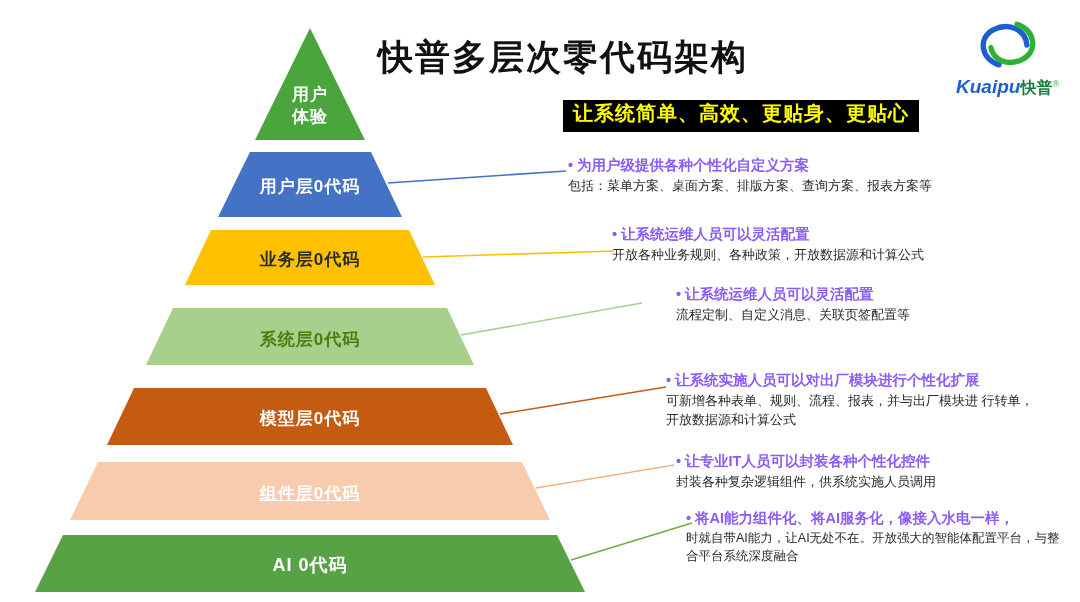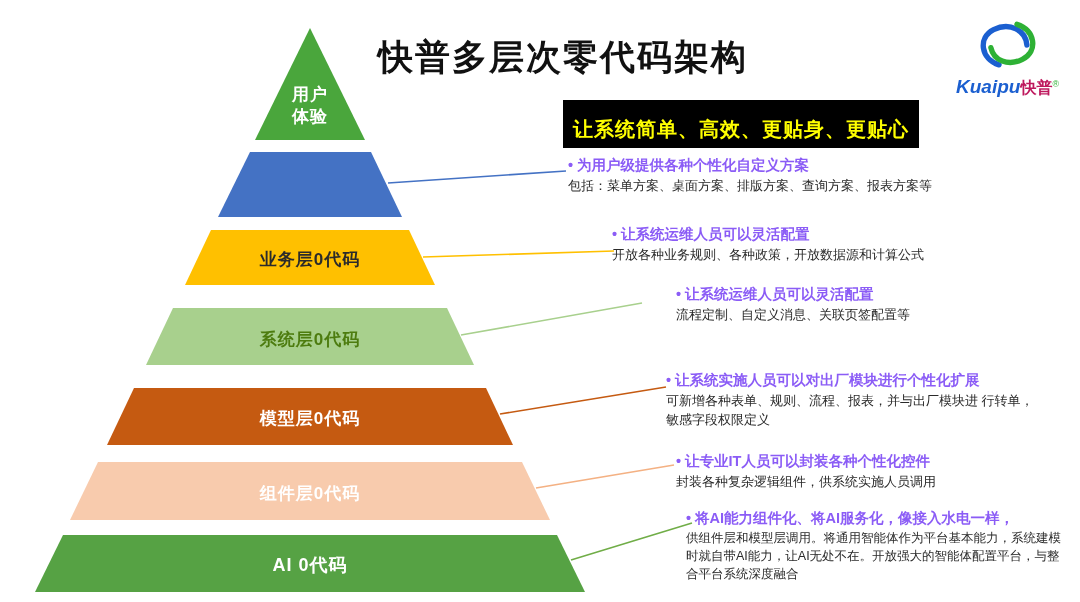--- a/index.html
+++ b/index.html
@@ -11,52 +11,52 @@
 
   .layer-label {
     position:absolute; left:110px; width:400px; text-align:center;
     font-weight:bold; font-size:17px; color:#ffffff; letter-spacing:1px;
   }
   .label-top { left:284px; top:84px; width:52px; font-size:17px; line-height:1.3;text-align:center; }
   .label-user   { top:175px; }
   .label-biz    { top:248px; color:#2b2b2b; }
   .label-sys    { top:328px; color:#4d7c0f; }
   .label-model  { top:407px; }
-  .label-comp   { top:482px; }
+  .label-comp   { top:482px;text-decoration:underline; }
   .label-ai     { top:553px; font-size:18px; }
 
   .page-title {
     position:absolute; left:378px; top:34px;
     font-size:35px; font-weight:bold; color:#111111; letter-spacing:2px;
     white-space:nowrap;
   }
   .tagline {
     position:absolute; left:563px; top:100px;
     background:#000000; color:#ffff00;
     font-size:20px; font-weight:bold; letter-spacing:1px;
-    padding:16px 10px 5px 10px; white-space:nowrap;
+    padding:0 10px 5px 10px; white-space:nowrap;
   }
 
   .annotation { position:absolute; color:#222222; }
   .ann-bullet { font-size:14.5px; font-weight:600; line-height:21px; white-space:nowrap; color:#8b5cf6; }
   .ann-detail { font-size:13px; line-height:19px; margin-left:0; white-space:nowrap; color:#2a2a2a; }
   .ann-1 { left:568px; top:155px; }
   .ann-2 { left:612px; top:224px; }
   .ann-3 { left:676px; top:284px; }
   .ann-4 { left:666px; top:370px; }
   .ann-5 { left:676px; top:451px; }
   .ann-6 { left:686px; top:508px; }
   .ann-6 .ann-detail { font-size:12.5px; line-height:18px; }
   .bullet-char { margin-right:4px; }
 
   .logo { position:absolute; left:940px; top:16px; width:135px; text-align:center; }
   .logo-mark { display:block; margin:0 auto; }
   .logo-text { margin-top:2px; white-space:nowrap; }
   .logo-latin { color:#1b5fd0; font-weight:bold; font-style:italic; font-size:19px; }
-  .logo-cn { color:#be185d; font-weight:bold; font-size:16px; }
+  .logo-cn { color:#15803d; font-weight:bold; font-size:16px; }
   .logo-reg { color:#2eb135; font-size:9px; vertical-align:super; }
 </style>
 </head>
 <body>
 
 <div class="canvas">
 
   <svg class="pyramid-svg" width="1080" height="602" viewBox="0 0 1080 602">
     <polygon points="310,28 255,140 365,140" fill="#4aa63c"></polygon>
     <polygon points="250,152 371,152 402,217 218,217" fill="#4472c4"></polygon>
@@ -68,20 +68,21 @@
 
     <line x1="388" y1="183" x2="566" y2="171" stroke-width="1.6" stroke="#4472c4"></line>
     <line x1="423" y1="257" x2="614" y2="251" stroke-width="1.6" stroke="#ffc000"></line>
     <line x1="461" y1="335" x2="642" y2="303" stroke-width="1.6" stroke="#a8d08d"></line>
     <line x1="500" y1="414" x2="666" y2="387" stroke-width="1.6" stroke="#c55a11"></line>
     <line x1="536" y1="488" x2="674" y2="465" stroke-width="1.6" stroke="#f4b183"></line>
     <line x1="571" y1="560" x2="692" y2="523" stroke-width="1.6" stroke="#70ad47"></line>
   </svg>
 
   <div class="layer-label label-top">用户体验</div>
+  <div class="layer-label label-user">用户层0代码</div>
   <div class="layer-label label-biz">业务层0代码</div>
   <div class="layer-label label-sys">系统层0代码</div>
   <div class="layer-label label-model">模型层0代码</div>
   <div class="layer-label label-comp">组件层0代码</div>
   <div class="layer-label label-ai">AI 0代码</div>
 
   <h1 class="page-title">快普多层次零代码架构</h1>
 
   <div class="tagline">让系统简单、高效、更贴身、更贴心</div>
 
@@ -114,32 +115,31 @@
       <span class="bullet-char">•</span><span>让系统运维人员可以灵活配置</span>
     </div>
     <div class="ann-detail">流程定制、自定义消息、关联页签配置等</div>
   </div>
 
   <div class="annotation ann-4">
     <div class="ann-bullet">
       <span class="bullet-char">•</span><span>让系统实施人员可以对出厂模块进行个性化扩展</span>
     </div>
     <div class="ann-detail">可新增各种表单、规则、流程、报表，并与出厂模块进 行转单，</div>
-    <div class="ann-detail">敏感字段权限定义</div>
+    <div class="ann-detail">开放数据源和计算公式</div>
   </div>
 
   <div class="annotation ann-5">
     <div class="ann-bullet">
       <span class="bullet-char">•</span><span>让专业IT人员可以封装各种个性化控件</span>
     </div>
     <div class="ann-detail">封装各种复杂逻辑组件，供系统实施人员调用</div>
   </div>
 
   <div class="annotation ann-6">
     <div class="ann-bullet">
       <span class="bullet-char">•</span><span>将AI能力组件化、将AI服务化，像接入水电一样，</span>
     </div>
-    <div class="ann-detail">供组件层和模型层调用。将通用智能体作为平台基本能力，系统建模</div>
     <div class="ann-detail">时就自带AI能力，让AI无处不在。开放强大的智能体配置平台，与整</div>
     <div class="ann-detail">合平台系统深度融合</div>
   </div>
 
 </div>
 
 </body></html>

